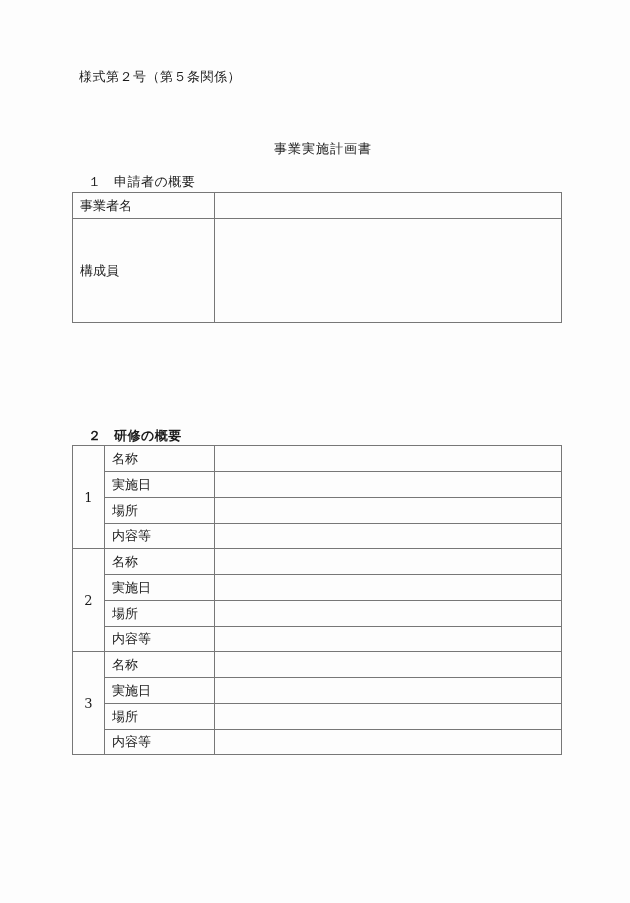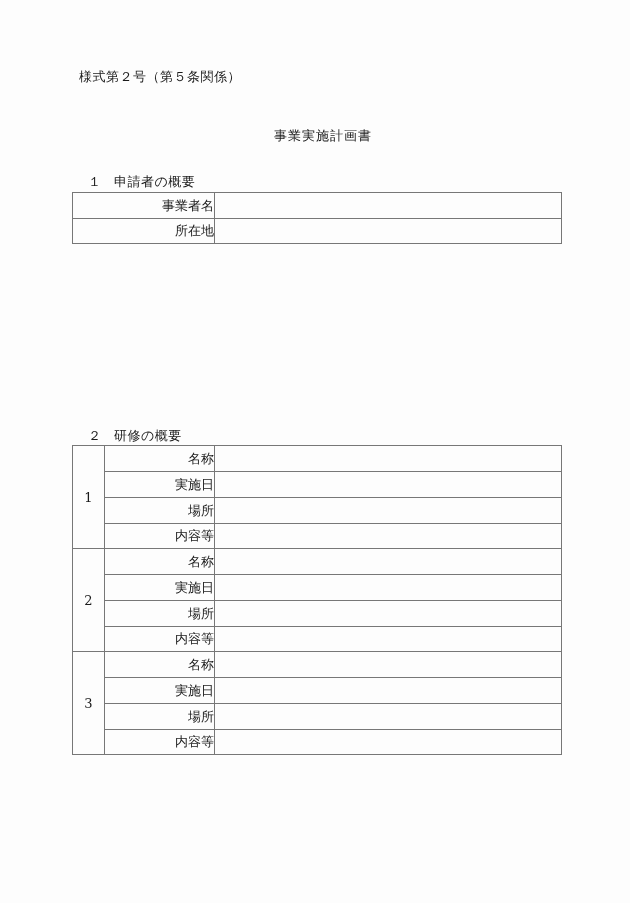--- a/index.html
+++ b/index.html
@@ -1,22 +1,22 @@
 <!DOCTYPE html>
 <html><head>
 <meta charset="utf-8">
 <style>
   html, body { margin:0; padding:0; background:#fdfdfd; }
   body { width:630px; height:903px; position:relative; font-family:"DejaVu Serif", "Liberation Serif", serif; color:#1a1a1a; font-size:13px; }
   .form-no { position:absolute; left:79px; top:68px; font-size:13px; letter-spacing:0.5px; }
-  .doc-title { position:absolute; left:274px; top:127px; font-size:13px; letter-spacing:1px; }
+  .doc-title { position:absolute; left:274px; top:140px; font-size:13px; letter-spacing:1px; }
   .sec-head { position:absolute; left:88px; font-size:13px; letter-spacing:0.5px; }
   .sec-head .num { display:inline-block; width:26px; }
   table { position:absolute; left:72px; border-collapse:collapse; table-layout:fixed; }
-  td { border:1.3px solid #777; padding:0 0 0 7px; font-size:13px; vertical-align:middle;text-align:right; }
+  td { border:1.3px solid #777; padding:0 0 0 7px; font-size:13px; vertical-align:middle; }
   td.num { text-align:center; padding:0; }
   td.val { padding:0; }
 </style>
 </head>
 <body>
 
 <div class="form-no">様式第２号（第５条関係）</div>
 <div class="doc-title">事業実施計画書</div>
 
 <div class="sec-head" style="top:173px;">
@@ -26,28 +26,28 @@
 <table style="top:192px; width:489px;">
   <colgroup>
       <col style="width:142px">
       <col style="width:347px">
     </colgroup>
   <tbody>
       <tr style="height:26px">
     <td>事業者名</td>
     <td class="val"></td>
   </tr>
-  <tr style="height:25px">
-    <td>所在地</td>
+  <tr style="height:104px">
+    <td>構成員</td>
     <td class="val"></td>
   </tr>
 </tbody>
   </table>
 
-<div class="sec-head" style="top:427px;">
+<div class="sec-head" style="top:427px;font-weight:bold;">
   <span class="num">２</span><span>研修の概要</span>
 </div>
 
 <table style="top:445px; width:489px;">
   <colgroup>
       <col style="width:32px">
       <col style="width:110px">
       <col style="width:347px">
     </colgroup>
 

